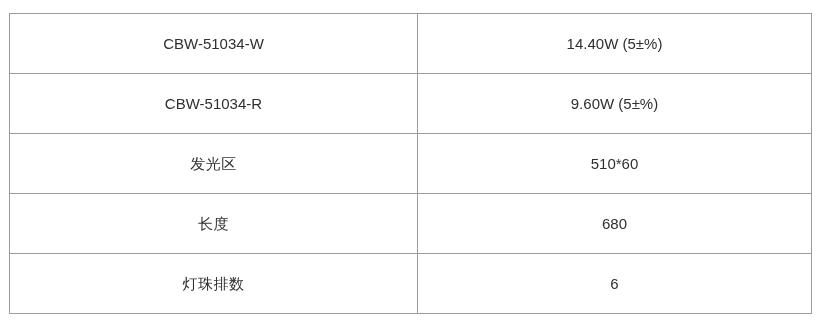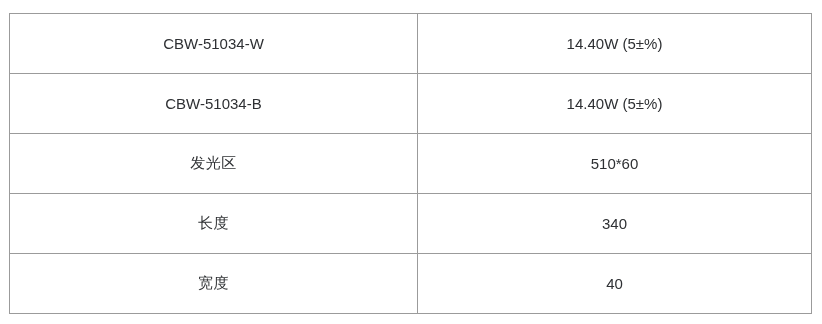--- a/index.html
+++ b/index.html
@@ -43,50 +43,50 @@
   }
 
   col.col-label { width: 408px; }
   col.col-value { width: 394px; }
 
   td.cell-label { }
   td.cell-value { }
 
   
   td.cjk {
-    font-family: Liberation Serif, serif;
+    font-family: Liberation Sans, sans-serif;
     font-size: 15px;
     letter-spacing: 0.5px;
   }
 </style>
 </head>
 <body>
 
 <div id="spec-table-wrap">
   <table class="spec-table">
     <colgroup>
       <col class="col-label">
       <col class="col-value">
     </colgroup>
     <tbody>
       <tr>
         <td class="cell-label">CBW-51034-W</td>
         <td class="cell-value">14.40W (5±%)</td>
       </tr>
       <tr>
-        <td class="cell-label">CBW-51034-B</td>
-        <td class="cell-value">14.40W (5±%)</td>
+        <td class="cell-label">CBW-51034-R</td>
+        <td class="cell-value">9.60W (5±%)</td>
       </tr>
       <tr>
         <td class="cell-label cjk">发光区</td>
         <td class="cell-value">510*60</td>
       </tr>
       <tr>
         <td class="cell-label cjk">长度</td>
-        <td class="cell-value">340</td>
+        <td class="cell-value">680</td>
       </tr>
       <tr>
-        <td class="cell-label cjk">宽度</td>
-        <td class="cell-value">40</td>
+        <td class="cell-label cjk">灯珠排数</td>
+        <td class="cell-value">6</td>
       </tr>
     </tbody>
   </table>
 </div>
 
 </body></html>

